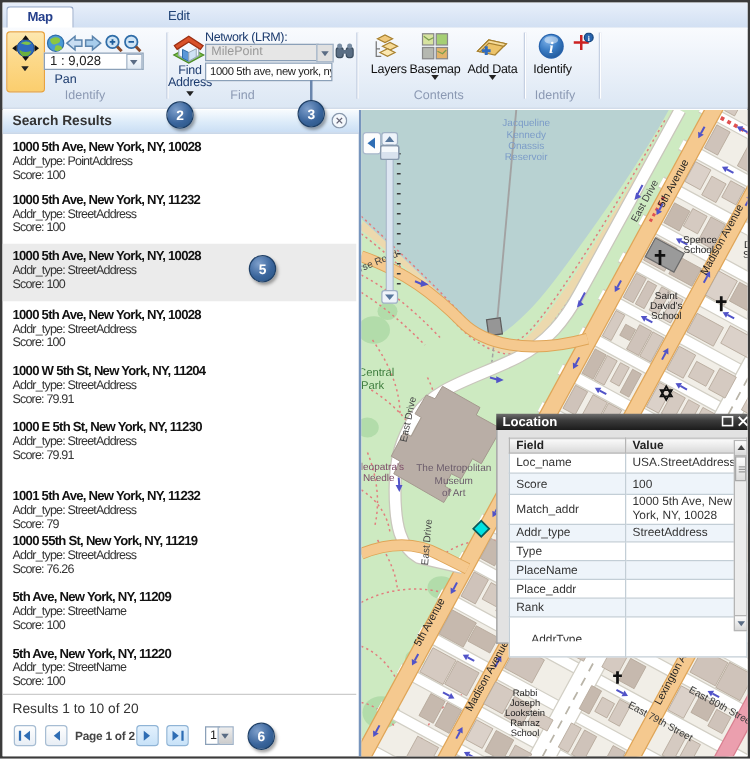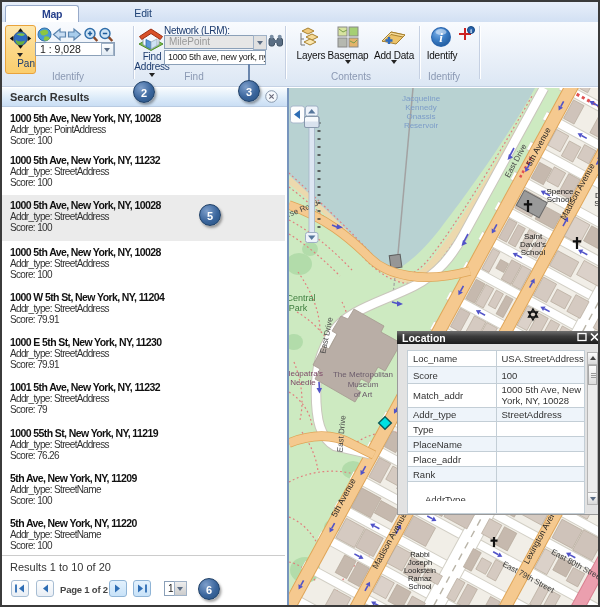--- a/index.html
+++ b/index.html
@@ -1,21 +1,21 @@
 <!DOCTYPE html>
 <html><head>
 <meta charset="utf-8">
 <style>
 html,body{margin:0;padding:0;}
 body{width:600px;height:607px;overflow:hidden;font-family:"Liberation Sans",sans-serif;position:relative;background:#fff;}
 #win{position:absolute;left:0;top:0;width:600px;height:607px;border:2px solid #3b3b3b;box-sizing:border-box;overflow:hidden;}
 
 #tabstrip{position:absolute;left:0;top:0;width:600px;height:20px;background:linear-gradient(#e8effa,#d2e0f3);border-bottom:1px solid #b9c9e2;}
 .tab{position:absolute;top:3px;height:17px;font-size:10.5px;letter-spacing:-0.2px;color:#204376;text-align:center;line-height:17px;}
-#tab-map{left:3px;width:52px;background:#fff;border:1px solid #98aac9;border-bottom:none;border-radius:3px 3px 0 0;font-weight:bold;color:#26408c;letter-spacing:-0.3px;padding-left:20px;}
+#tab-map{left:3px;width:52px;background:#fff;border:1px solid #98aac9;border-bottom:none;border-radius:3px 3px 0 0;font-weight:bold;color:#26408c;letter-spacing:-0.3px;}
 #ribbon{position:absolute;left:0;top:20px;width:600px;height:64px;background:linear-gradient(#f9fbfe,#e8eff8 60%,#dce7f4);border-bottom:1px solid #c4d1e4;}
 .gsep{position:absolute;top:24px;height:53px;width:1px;background:#c5d0e2;border-right:1px solid #ffffff;}
 .glabel{position:absolute;top:69px;font-size:10px;color:#8b99b3;text-align:center;}
 #panbtn{position:absolute;left:3px;top:23px;width:29px;height:47px;border:1px solid #e9a33c;border-radius:3px;background:linear-gradient(#fde8b0,#fcd98a 45%,#fbce6e);}
 .ribtxt{position:absolute;font-size:10px;letter-spacing:-0.2px;color:#1c3b6e;text-align:center;}
 .combo{position:absolute;background:#fff;border:1px solid #8ba0b8;font-size:10.5px;color:#222;white-space:nowrap;overflow:hidden;}
 .combobtn{position:absolute;background:linear-gradient(#fdfefe,#dfe9f3);border:1px solid #9fb1c6;}
 .dna{width:0;height:0;border-left:3px solid transparent;border-right:3px solid transparent;border-top:4px solid #5a6c84;position:absolute;}
 
 #panel{position:absolute;left:0;top:86px;width:285px;height:519px;background:#fff;border-right:2px solid #7795bd;box-sizing:content-box;}
@@ -466,21 +466,21 @@
  <svg width="27" height="24" style="position:absolute;left:1px;top:1px;">
   <circle cx="13.5" cy="11.5" r="6.8" fill="#2f6bbf" stroke="#1c4a8c" stroke-width="0.8"></circle>
   <path d="M9.5,7.5q4.5,-2.5 8.5,0q-2,2.8 -8.5,0z" fill="#7ec24a"></path>
   <path d="M8.5,12.5q3.5,3.5 9.5,1q-1,4.5 -5,4.5t-4.5,-5.5z" fill="#6ab03e"></path>
   <path d="M13.5,1.2l2.8,3.6h-5.6z" fill="#111"></path>
   <path d="M13.5,21.8l2.8,-3.6h-5.6z" fill="#111"></path>
   <path d="M2.8,11.5l3.6,-2.8v5.6z" fill="#111"></path>
   <path d="M24.2,11.5l-3.6,-2.8v5.6z" fill="#111"></path>
  </svg>
  <div class="dna" style="left:11px;top:27px;border-top-color:#222;"></div>
- <div style="position:absolute;left:0;top:32px;width:100%;text-align:right;font-size:10px;color:#1c3b6e;">Pan</div>
+ <div style="position:absolute;left:16px;top:32px;width:100%;text-align:center;font-size:10px;color:#1c3b6e;padding-left:16px;">Pan</div>
 </div>
 <svg width="100" height="18" style="position:absolute;left:35px;top:24px;">
  <circle cx="7.5" cy="8.5" r="6.5" fill="#4a9ad4" stroke="#2f6da8"></circle>
  <path d="M3,5.5q4,-3 7.5,-1q2,3 -2,4.5q-4.5,2 -5.5,-3.5z" fill="#8cc63f"></path>
  <path d="M7.5,10.5q4,-1 5.5,2q-3,3.5 -6.5,1.5z" fill="#8cc63f"></path>
  <path d="M16.5,8.5l6.5,-5.5v3h5.5v5h-5.5v3z" fill="#c8ddf2" stroke="#5b84ad" stroke-width="1.2"></path>
  <path d="M43.5,8.5l-6.5,-5.5v3h-5.5v5h5.5v3z" fill="#a8cdec" stroke="#5b84ad" stroke-width="1.2"></path>
  <circle cx="53" cy="7.5" r="5" fill="#cfe4f5" stroke="#2f6da8" stroke-width="1.4"></circle>
  <path d="M50.8,7.5h4.4M53,5.3v4.4" stroke="#1c5c9c" stroke-width="1.5"></path>
  <path d="M56.7,11.2l3.6,3.8" stroke="#8a4a2a" stroke-width="2.4"></path>
@@ -600,21 +600,21 @@
   <div class="item" style="top:199px;">
           <div class="t">1000 W 5th St, New York, NY, 11204</div>
           <div class="a">Addr_type: StreetAddress</div>
           <div class="s">Score: 79.91</div>
         </div>
   <div class="item" style="top:244px;">
           <div class="t">1000 E 5th St, New York, NY, 11230</div>
           <div class="a">Addr_type: StreetAddress</div>
           <div class="s">Score: 79.91</div>
         </div>
-  <div class="item" style="top:289px;text-align:center;">
+  <div class="item" style="top:299px;text-align:center;">
           <div class="t">1001 5th Ave, New York, NY, 11232</div>
           <div class="a">Addr_type: StreetAddress</div>
           <div class="s">Score: 79</div>
         </div>
   <div class="item" style="top:335px;">
           <div class="t">1000 55th St, New York, NY, 11219</div>
           <div class="a">Addr_type: StreetAddress</div>
           <div class="s">Score: 76.26</div>
         </div>
   <div class="item" style="top:380px;">
@@ -654,20 +654,24 @@
  </div>
 </div>
 
 <div id="popup">
  <div id="ptitle">
         <span style="position:absolute;left:5px;top:1px;">Location</span>
       </div>
  <div id="pbody">
   <table class="loc" style="table-layout:fixed;width:178px;">
    <tbody>
+            <tr style="height:12px;">
+              <th style="width:87px;">Field</th>
+              <th style="width:91px;">Value</th>
+            </tr>
    <tr style="height:16px;">
               <td>Loc_name</td>
               <td>USA.StreetAddress</td>
             </tr>
    <tr style="height:17px;background:#eef4fa;">
               <td>Score</td>
               <td>100</td>
             </tr>
    <tr style="height:24px;">
               <td>Match_addr</td>

